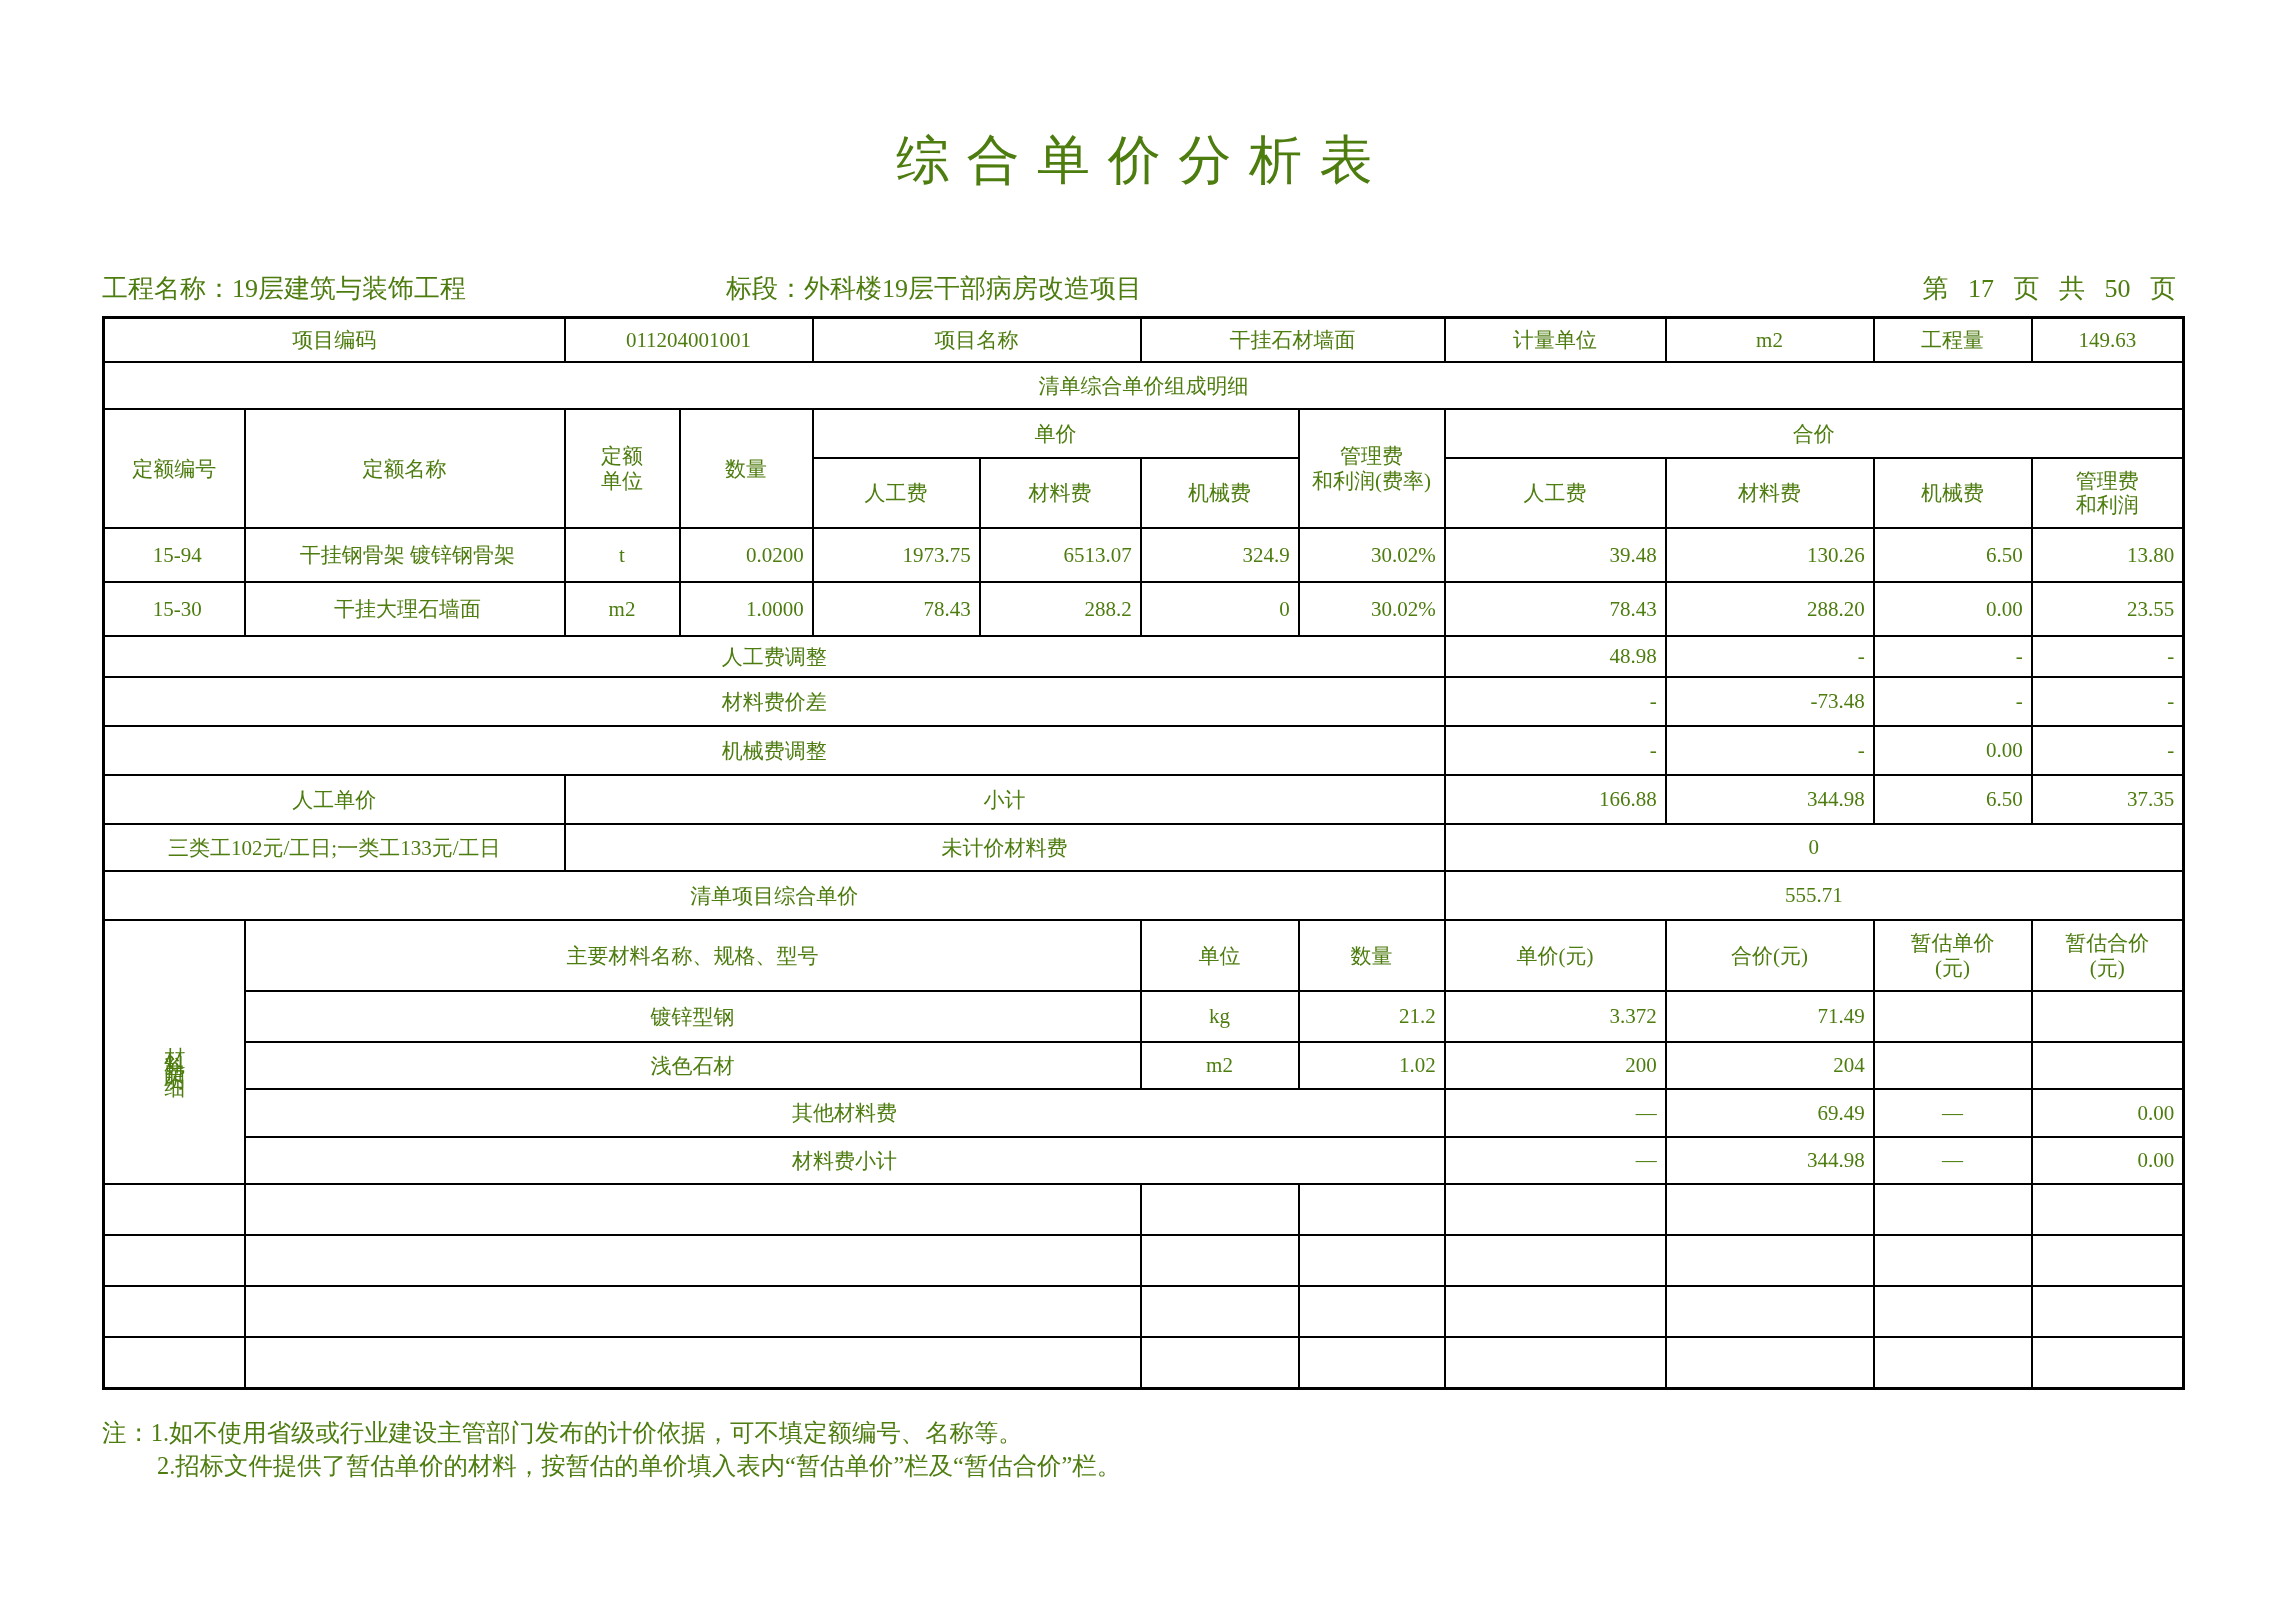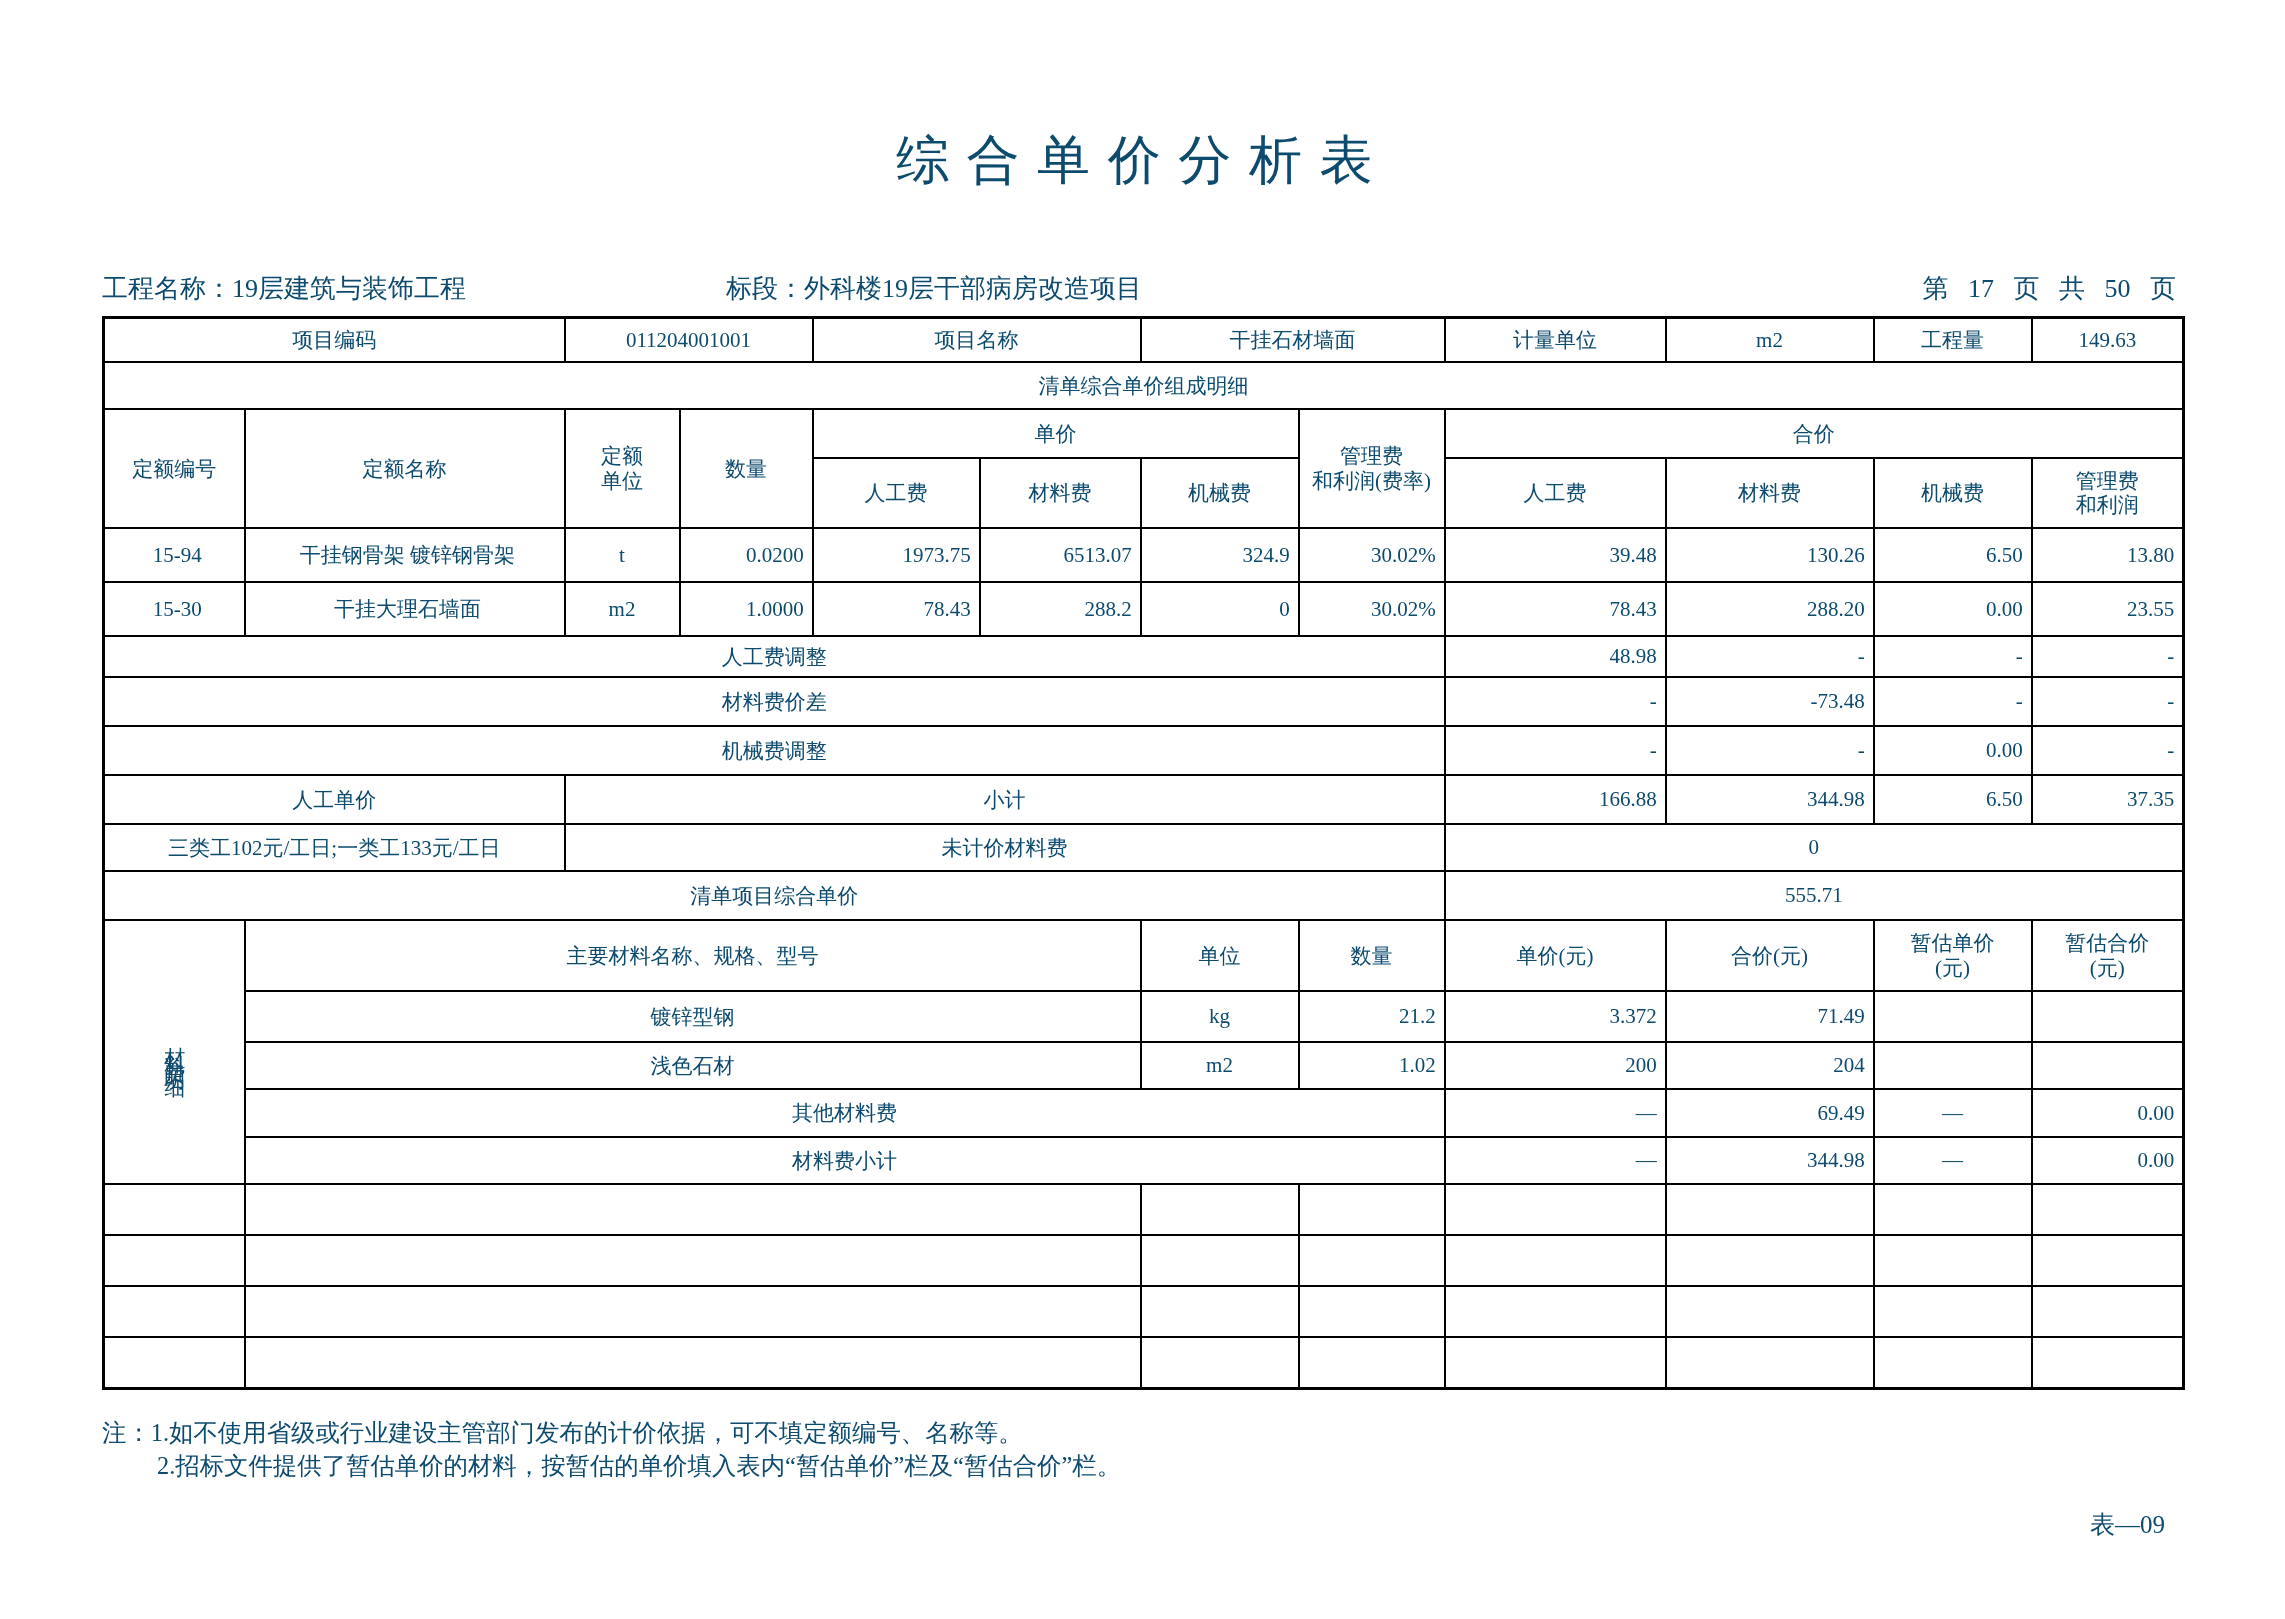--- a/index.html
+++ b/index.html
@@ -1,21 +1,21 @@
 <!DOCTYPE html>
 <html><head>
 <meta charset="utf-8">
 <style>
   html,body{margin:0;padding:0;background:#ffffff;}
   .page{
     position:relative;
     width:2286px;
     height:1620px;
     background:#ffffff;
-    color:#0c4a6e;
+    color:#4d7c0f;
     font-family:"Liberation Serif","DejaVu Serif",serif;
     overflow:hidden;
   }
   .doc-title{
     margin-top:125px;
     text-align:center;
     font-size:53px;
     letter-spacing:17.6px;
     white-space:nowrap;
   }
@@ -300,16 +300,15 @@
           <td></td>
     </tr>
   </tbody>
     </table>
 
   <div class="notes">
     <div>注：1.如不使用省级或行业建设主管部门发布的计价依据，可不填定额编号、名称等。</div>
     <div class="note-line2">2.招标文件提供了暂估单价的材料，按暂估的单价填入表内“暂估单价”栏及“暂估合价”栏。</div>
   </div>
 
-  <div class="form-code">表—09</div>
 
 </div>
 
 
 </body></html>

